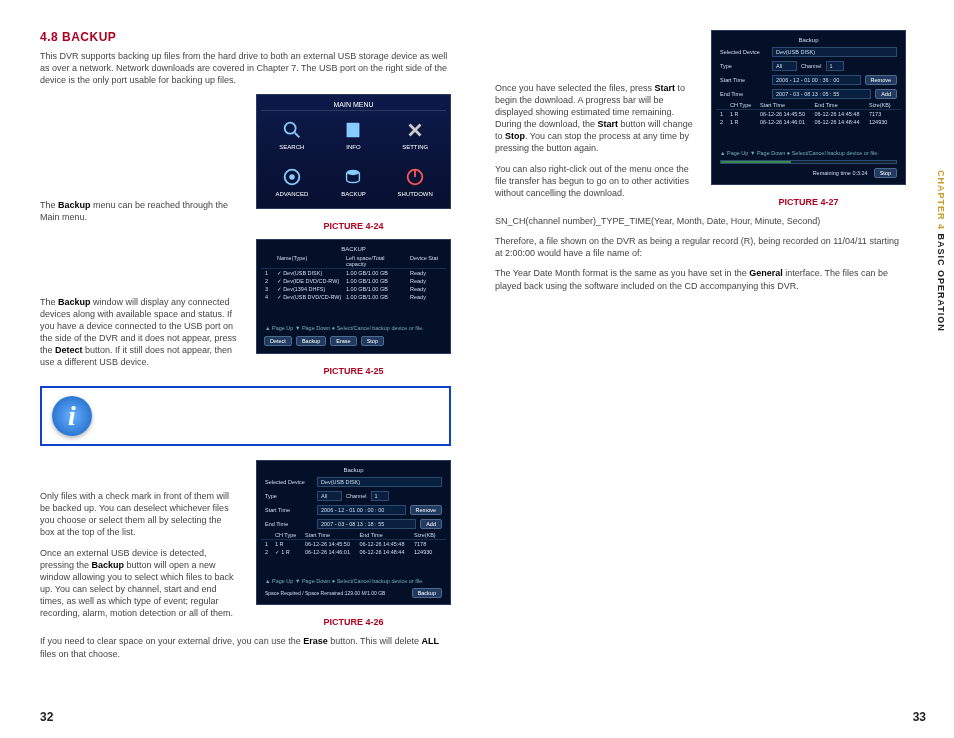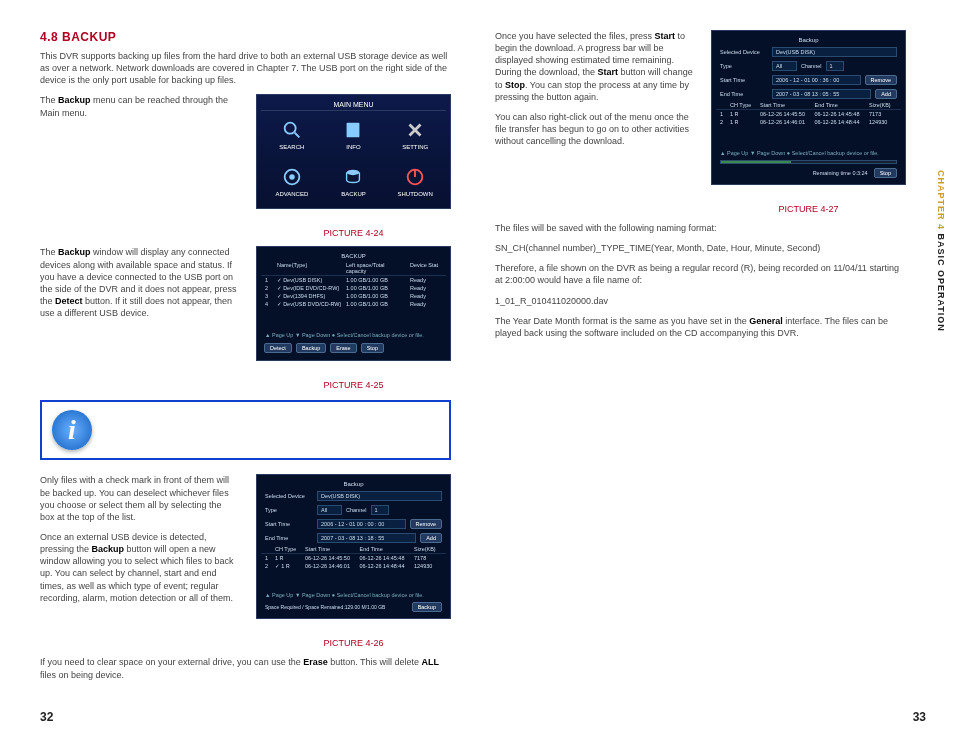--- a/index.html
+++ b/index.html
@@ -1,23 +1,23 @@
 <!DOCTYPE html>
 <html><head>
 <meta charset="utf-8">
 <style>
 *{box-sizing:border-box;margin:0;padding:0}
 body{width:954px;height:738px;font-family:Arial,Helvetica,sans-serif;font-size:9px;color:#222;background:#fff;position:relative;padding:30px 28px 18px 40px}
 .cols{display:flex;gap:44px}
 .col{flex:1;min-width:0}
 h2{color:#b00020;font-size:12px;font-weight:bold;letter-spacing:0.5px;margin-bottom:6px}
 p{line-height:1.35;margin-bottom:8px;color:#444}
-.row{display:flex;gap:18px;margin-bottom:8px;align-items:flex-start}
+.row{display:flex;gap:18px;margin-bottom:8px;align-items:flex-end}
 .row .txt{flex:1}
-.caption{color:#b00020;font-weight:normal;text-align:center;font-size:9px;margin-top:19px}
+.caption{color:#b00020;font-weight:bold;text-align:center;font-size:9px;margin-top:12px}
 .imgbox{background:#0a163a;border:1px solid #2a3a60;padding:4px}
 .menu{width:195px;height:115px;background:linear-gradient(#0d1a4a,#071030);display:flex;flex-direction:column}
 .menu-title{color:#fff;text-align:center;font-size:7px;padding:2px;border-bottom:1px solid #2a3a60}
 .menu-grid{flex:1;display:grid;grid-template-columns:1fr 1fr 1fr;grid-template-rows:1fr 1fr}
 .mcell{display:flex;flex-direction:column;align-items:center;justify-content:center;gap:3px}
 .mcell svg{width:22px;height:22px}
 .mcell span{color:#fff;font-size:6px}
 .table{width:195px;height:115px;background:#041028;color:#cde;font-size:5.5px;display:flex;flex-direction:column}
 .table-title{text-align:center;padding:2px;font-size:6px}
 .thr{display:flex;gap:4px;padding:1px 4px;border-bottom:1px solid #1a3050}
@@ -207,21 +207,21 @@
         <div class="footer-hint">▲ Page Up  ▼ Page Down  ● Select/Cancel backup device or file.</div>
         <div class="remain">
               <span style="flex:1;font-size:5px">Space Required / Space Remained:129.00 M/1.00 GB</span>
               <span class="btn">Backup</span>
             </div>
       </div>
       <div class="caption">PICTURE 4-26</div>
     </div>
   </div>
 
-  <p><span>If you need to clear space on your external drive, you can use the </span><b>Erase</b><span> button. This will delete </span><b>ALL</b><span> files on being device.</span></p>
+  <p><span>If you need to clear space on your external drive, you can use the </span><b>Erase</b><span> button. This will delete </span><b>ALL</b><span> files on that choose.</span></p>
 </div>
 
 <div class="col" style="padding-right:20px">
   <div class="row">
     <div class="txt">
       <p><span>Once you have selected the files, press </span><b>Start</b><span> to begin the download. A progress bar will be displayed showing estimated time remaining. During the download, the </span><b>Start</b><span> button will change to </span><b>Stop</b><span>. You can stop the process at any time by pressing the button again.</span></p>
       <p>You can also right-click out of the menu once the file transfer has begun to go on to other activities without cancelling the download.</p>
     </div>
     <div>
       <div class="device device2 imgbox">
@@ -276,24 +276,22 @@
             </div>
         <div class="remain">
               <span>Remaining time 0:3:24</span>
               <span class="btn">Stop</span>
             </div>
       </div>
       <div class="caption">PICTURE 4-27</div>
     </div>
   </div>
 
-  <p>The files will be saved with the following naming format:</p>
   <p>SN_CH(channel number)_TYPE_TIME(Year, Month, Date, Hour, Minute, Second)</p>
   <p>Therefore, a file shown on the DVR as being a regular record (R), being recorded on 11/04/11 starting at 2:00:00 would have a file name of:</p>
-  <p>1_01_R_010411020000.dav</p>
   <p><span> The Year Date Month format is the same as you have set in the </span><b>General</b><span> interface. The files can be played back using the software included on the CD accompanying this DVR.</span></p>
 </div>
 </div>
 
 <div class="side-tab"><span class="ch">CHAPTER 4 </span><span>BASIC OPERATION</span></div>
 <div class="pnums">
     <span>32</span>
     <span>33</span>
   </div>
 

